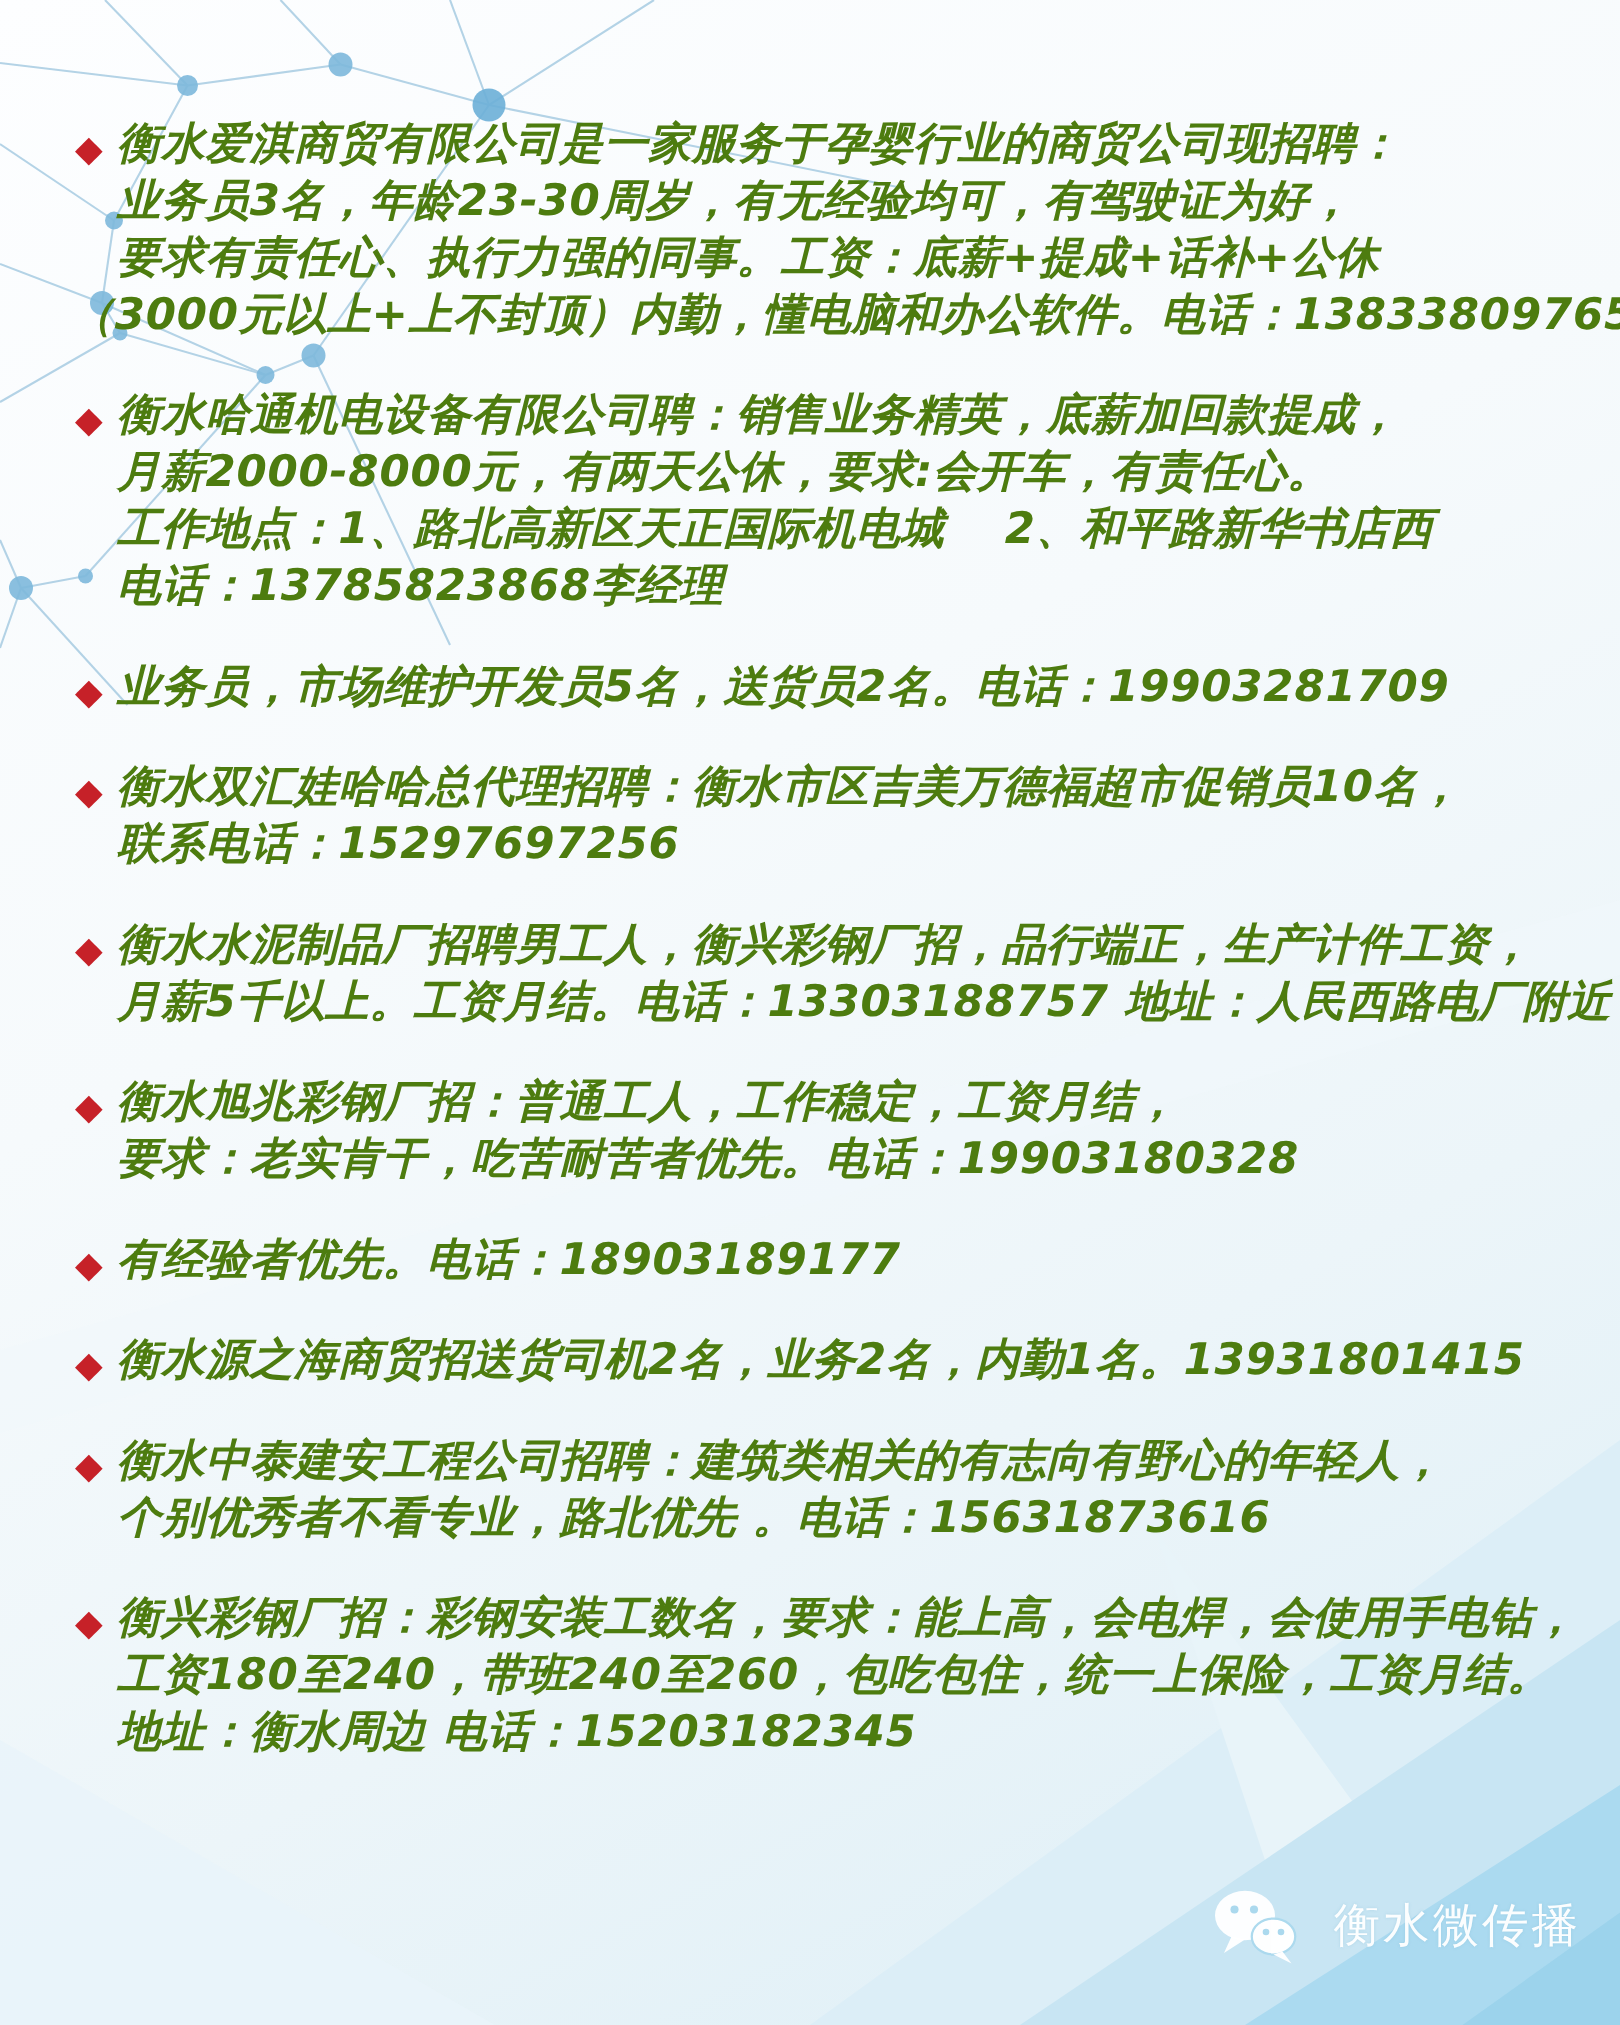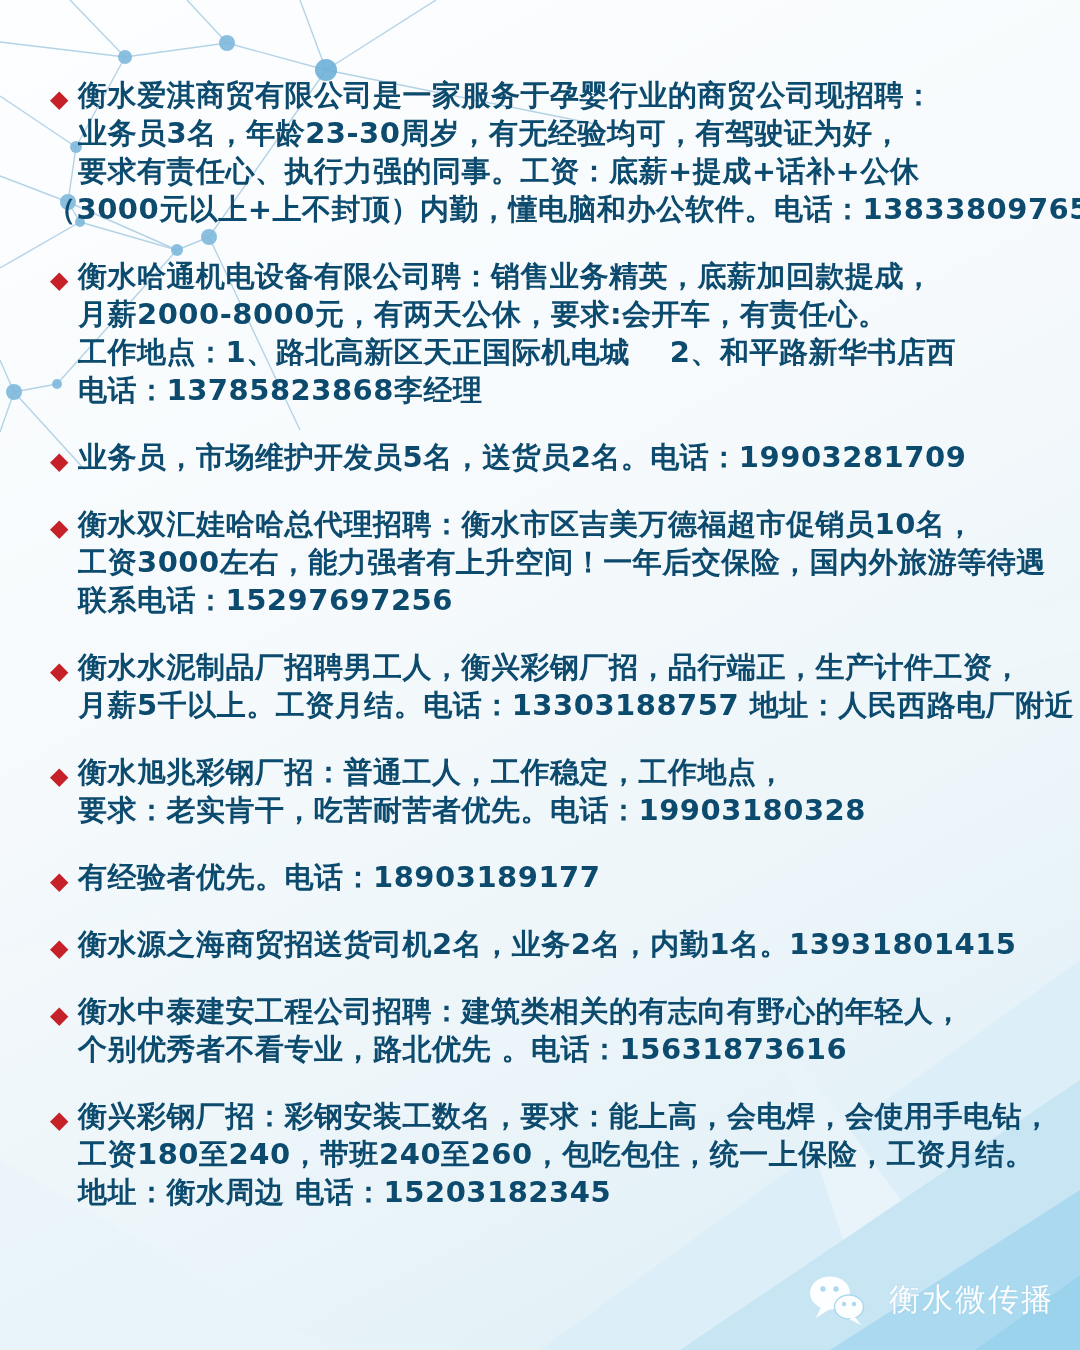--- a/index.html
+++ b/index.html
@@ -14,27 +14,27 @@
   #content{
     position:absolute;top:0;left:0;width:1080px;height:1350px;z-index:2;
     box-sizing:border-box;padding:76px 14px 0 78px;
   }
   .listing{position:relative;margin:0 0 29px 0;}
   .bullet{
     position:absolute;left:-28px;top:4px;
     font-size:24px;line-height:38px;color:#c62128;
   }
   .line{
-    font-size:29px;line-height:38px;font-weight:700;color:#0c4a6e;
-    white-space:nowrap;letter-spacing:0.5px;
+    font-size:29px;line-height:38px;font-weight:700;color:#4d7c0f;
+    white-space:nowrap;letter-spacing:0.5px;font-style:italic;
   }
   .line.outdent{margin-left:-31px;}
   
   #watermark{
-    position:absolute;right:26px;bottom:24px;z-index:3;
+    position:absolute;right:26px;bottom:40px;z-index:3;
     display:flex;align-items:center;gap:24px;
   }
   #watermark .wm-label{
     font-size:31px;color:rgba(255,255,255,0.96);font-weight:500;
     letter-spacing:2px;text-shadow:0 0 2px rgba(120,180,210,0.35);
   }
 </style>
 </head>
 <body>
 
@@ -108,33 +108,32 @@
   </div>
 
   <div class="listing">
     <span class="bullet">◆</span>
     <div class="line">业务员，市场维护开发员5名，送货员2名。电话：19903281709</div>
   </div>
 
   <div class="listing">
     <span class="bullet">◆</span>
     <div class="line">衡水双汇娃哈哈总代理招聘：衡水市区吉美万德福超市促销员10名，</div>
-    <div class="line">工资3000左右，能力强者有上升空间！一年后交保险，国内外旅游等待遇</div>
     <div class="line">联系电话：15297697256</div>
   </div>
 
   <div class="listing">
     <span class="bullet">◆</span>
     <div class="line">衡水水泥制品厂招聘男工人，衡兴彩钢厂招，品行端正，生产计件工资，</div>
     <div class="line">月薪5千以上。工资月结。电话：13303188757 地址：人民西路电厂附近</div>
   </div>
 
   <div class="listing">
     <span class="bullet">◆</span>
-    <div class="line">衡水旭兆彩钢厂招：普通工人，工作稳定，工作地点，</div>
+    <div class="line">衡水旭兆彩钢厂招：普通工人，工作稳定，工资月结，</div>
     <div class="line">要求：老实肯干，吃苦耐苦者优先。电话：19903180328</div>
   </div>
 
   <div class="listing">
     <span class="bullet">◆</span>
     <div class="line">有经验者优先。电话：18903189177</div>
   </div>
 
   <div class="listing">
     <span class="bullet">◆</span>

